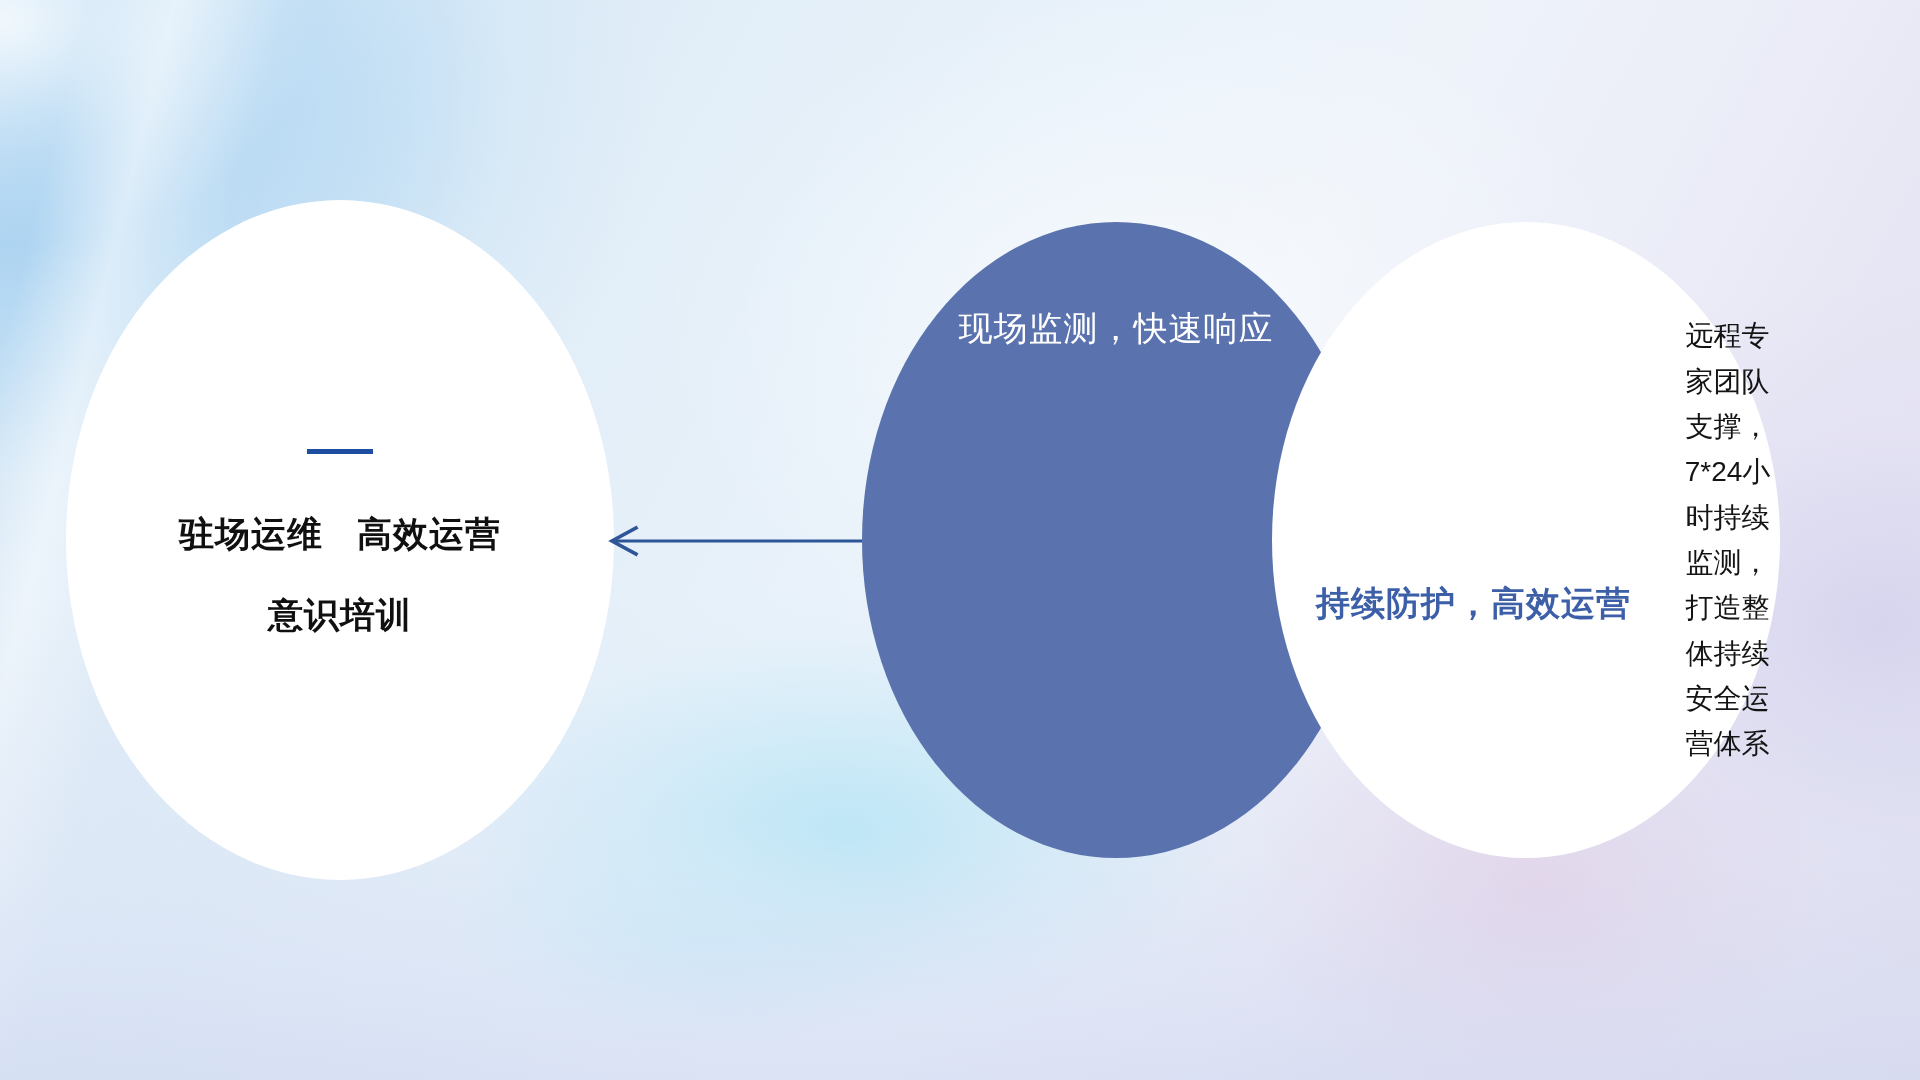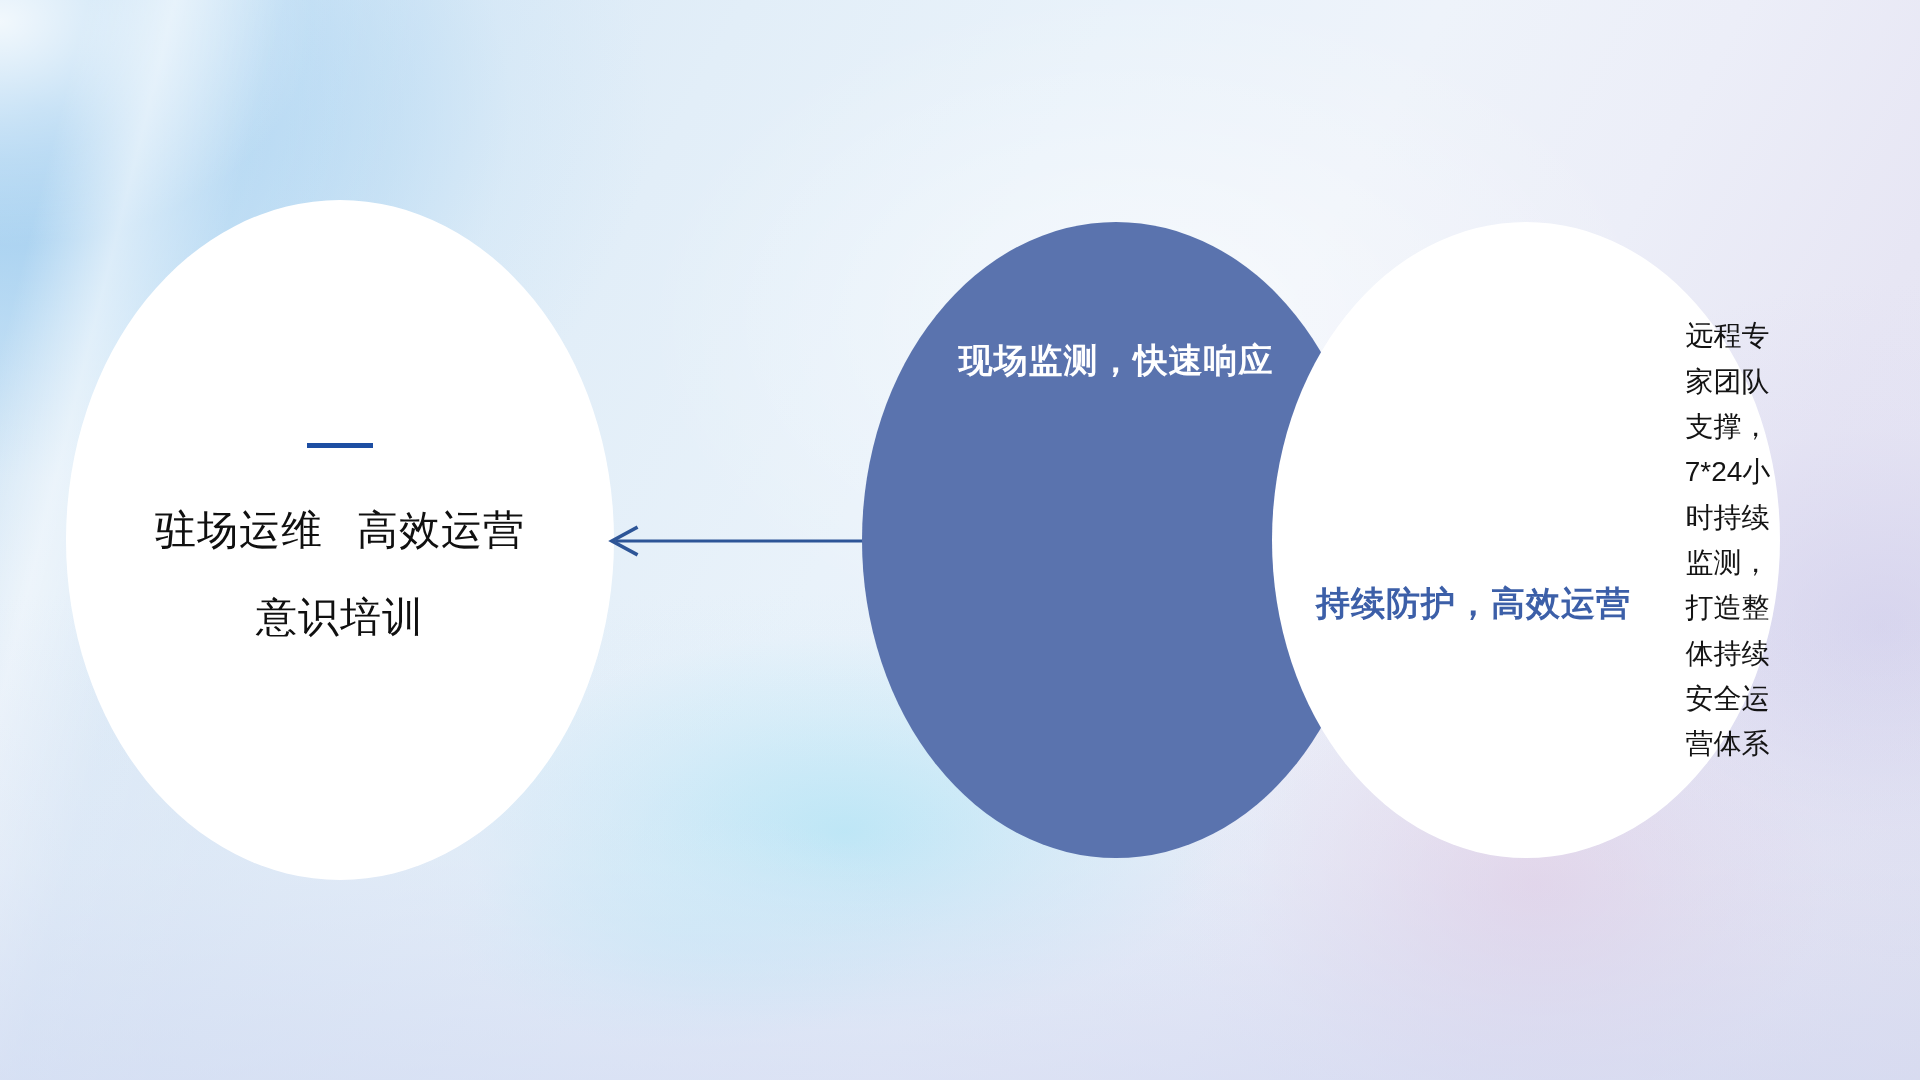--- a/index.html
+++ b/index.html
@@ -139,43 +139,43 @@
   .left-lines {
     display: flex;
     flex-direction: column;
     align-items: center;
   }
   .left-row {
     display: flex;
     flex-direction: row;
     justify-content: center;
     gap: 34px;
-    font-size: 41px;
-    font-weight: normal;
+    font-size: 35px;
+    font-weight: bold;
     color: #101010;
     letter-spacing: 1px;
     line-height: 1.0;
     margin-bottom: 46px;
     white-space: nowrap;
   }
   .left-row:last-child { margin-bottom: 0; }
   .left-row.single { justify-content: center; }
 
   
   .mid-inner {
     position: absolute;
     left: 0; top: 0; width: 100%; height: 100%;
     display: flex;
     flex-direction: column;
     align-items: center;
   }
   .mid-title {
-    margin-top: 120px;
+    margin-top: 88px;
     font-size: 34px;
-    font-weight: bold;
+    font-weight: normal;
     color: #ffffff;
     letter-spacing: 1px;
     white-space: nowrap;
     line-height: 1.1;
   }
   .mid-body {
     margin-top: 68px;
     width: 312px;
     font-size: 28px;
     color: #ffffff;

